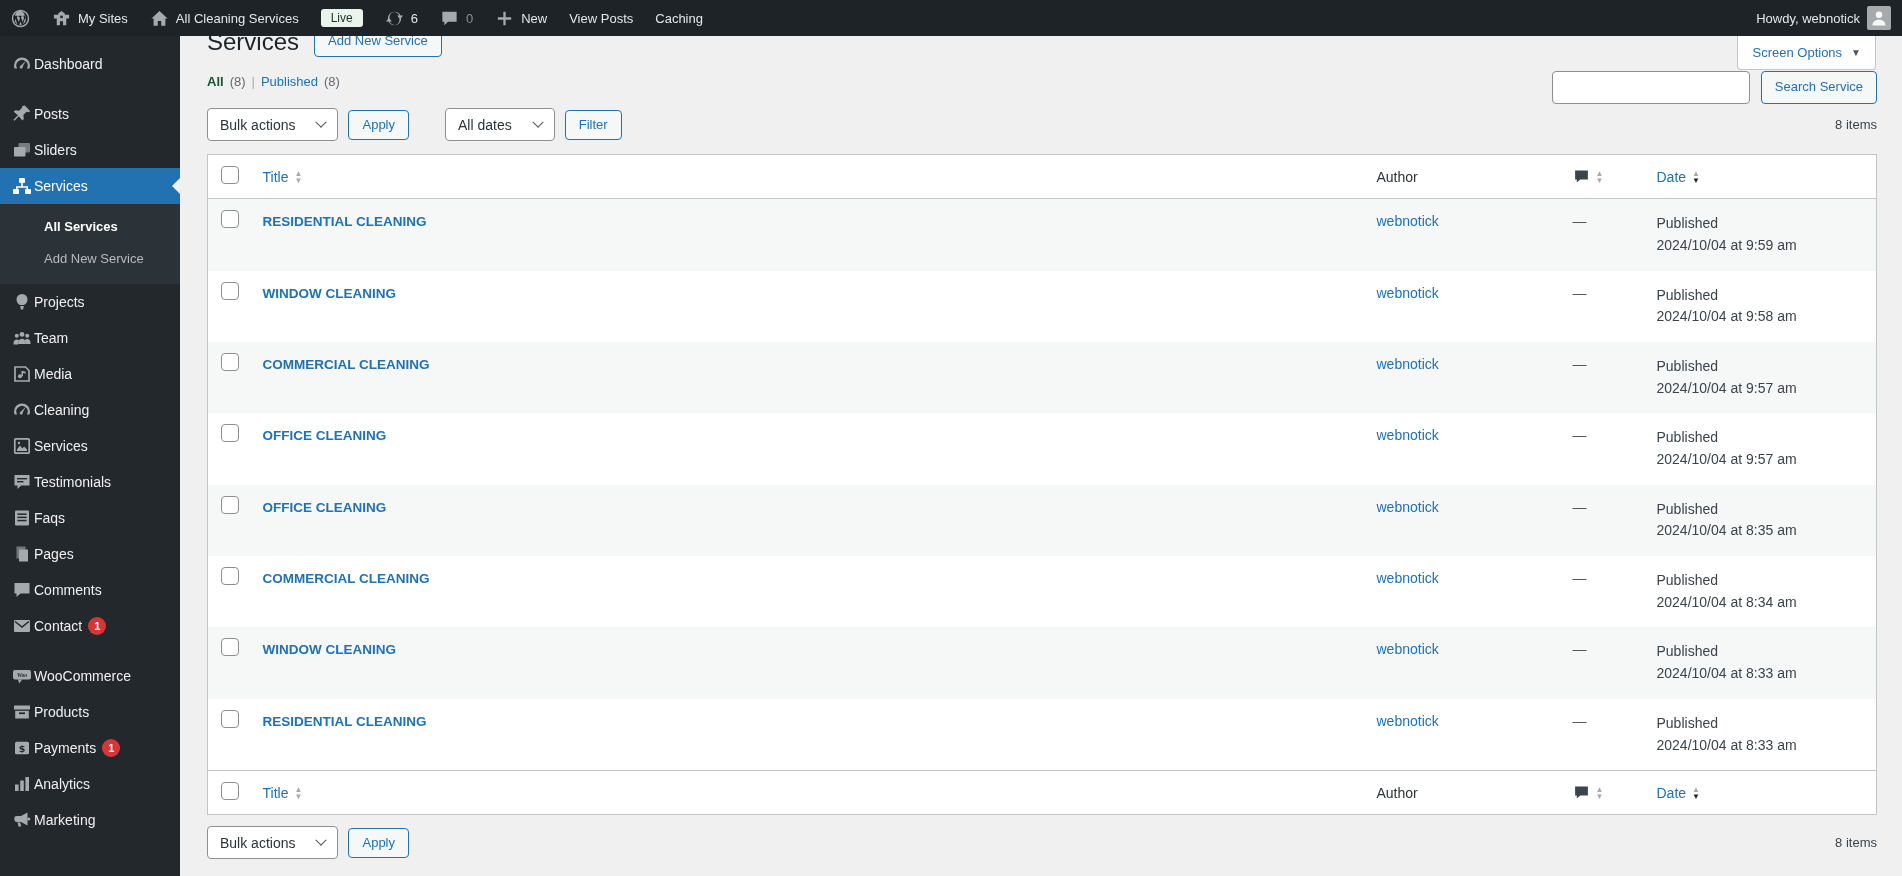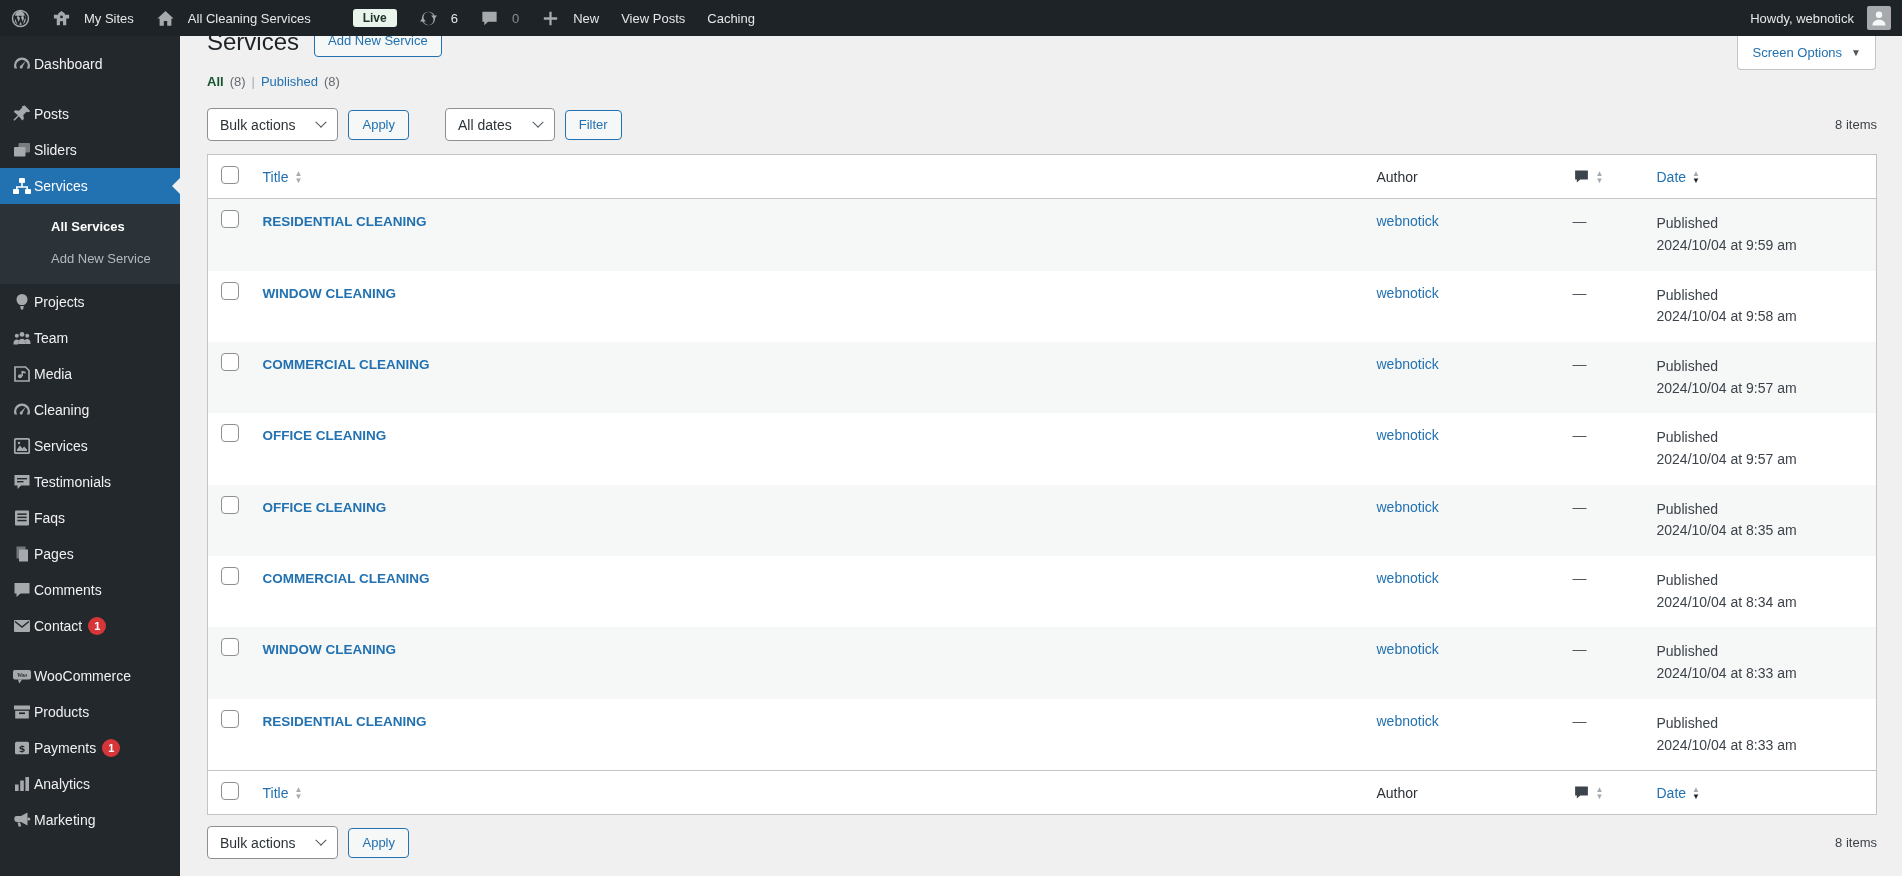--- a/index.html
+++ b/index.html
@@ -3,43 +3,43 @@
 <meta charset="utf-8">
 <style>
   * { box-sizing: border-box; }
   html,body { margin:0; padding:0; width:1902px; height:876px; overflow:hidden;
     font-family:"Liberation Sans", sans-serif; background:#f0f0f1; color:#3c434a; }
   svg { display:block; width:100%; height:100%; }
 
   
   .admin-bar { position:fixed; top:0; left:0; right:0; height:36px; background:#1d2327;
     display:flex; align-items:center; font-size:13px; z-index:50; }
-  .ab-item { display:flex; align-items:center; gap:13px; padding:0 11px; height:36px;
+  .ab-item { display:flex; align-items:center; gap:7px; padding:0 11px; height:36px;
     color:#e6e7e8; cursor:pointer; white-space:nowrap; }
   .ab-icon { width:19px; height:19px; color:#a7aaad; flex:none; }
   .ab-label.dim { color:#8c8f94; }
-  .ab-badge { background:#e9f5ec; color:#20352a; font-weight:700; font-size:12px;
-    padding:3px 10px; border-radius:3px; line-height:1;margin-left:20px; }
+  .ab-badge { background:#e9f5ec; color:#20352a; font-weight:400; font-size:12px;
+    padding:3px 10px; border-radius:3px; line-height:1; }
   .ab-right { margin-left:auto; display:flex; align-items:center; }
   .ab-avatar { width:24px; height:24px; background:#a7aaad; border-radius:2px; padding:2px; color:#f6f7f7; }
 
   
   .sidebar { position:fixed; top:36px; left:0; bottom:0; width:180px; background:#23282d;
     overflow:hidden; padding-top:10px; font-size:14px; }
   .menu-item { display:flex; align-items:center; gap:2px; padding:8px 12px; color:#f0f0f1;
     cursor:pointer; position:relative; line-height:20px; }
   .mi-icon { width:20px; height:20px; color:#a7aaad; flex:none; }
   .menu-item.active { background:#2271b1; color:#fff; }
   .menu-item.active .mi-icon { color:#fff; }
   .menu-item.active::after { content:""; position:absolute; right:0; top:50%;
     transform:translateY(-50%); border:8px solid transparent; border-right-color:#f0f0f1; }
   .mi-badge { margin-left:4px; background:#d63638; color:#fff; border-radius:50%;
     min-width:18px; height:18px; font-size:11px; font-weight:700; display:inline-flex;
     align-items:center; justify-content:center; padding:0 5px; line-height:1; }
-  .submenu { background:#2c3338; padding:7px 7px 9px; }
+  .submenu { background:#2c3338; padding:7px 0 9px; }
   .submenu-item { padding:7px 12px 7px 44px; color:#b4b9be; font-size:13px; cursor:pointer; line-height:18px; }
   .submenu-item.current { color:#fff; font-weight:700; }
   .menu-sep { height:14px; }
 
   
   .content { margin-left:180px; padding:14px 25px 0 27px; position:relative; }
   .screen-options { position:fixed; top:36px; right:26px; background:#fff;
     border:1px solid #c3c4c7; border-top:none; border-radius:0 0 4px 4px;
     padding:9px 14px; color:#2271b1; font-size:13px; display:flex; align-items:center;
     gap:9px; cursor:pointer;text-align:center; }
@@ -378,20 +378,24 @@
   </div>
 
   <div class="subsubsub">
     <span class="flt-all">All</span>
     <span class="cnt">(8)</span>
     <span class="divider">|</span>
     <span class="flt-link">Published</span>
     <span class="cnt">(8)</span>
   </div>
 
+  <div class="search-box">
+    <input class="search-input" type="text" value="" style="">
+    <button class="btn-outline">Search Service</button>
+  </div>
 
   <div class="toolbar">
     <div class="fake-select">
       <span>Bulk actions</span>
       <span class="sel-chevron"></span>
     </div>
     <button class="btn-outline">Apply</button>
     <span class="tb-gap"></span>
     <div class="fake-select">
       <span>All dates</span>

